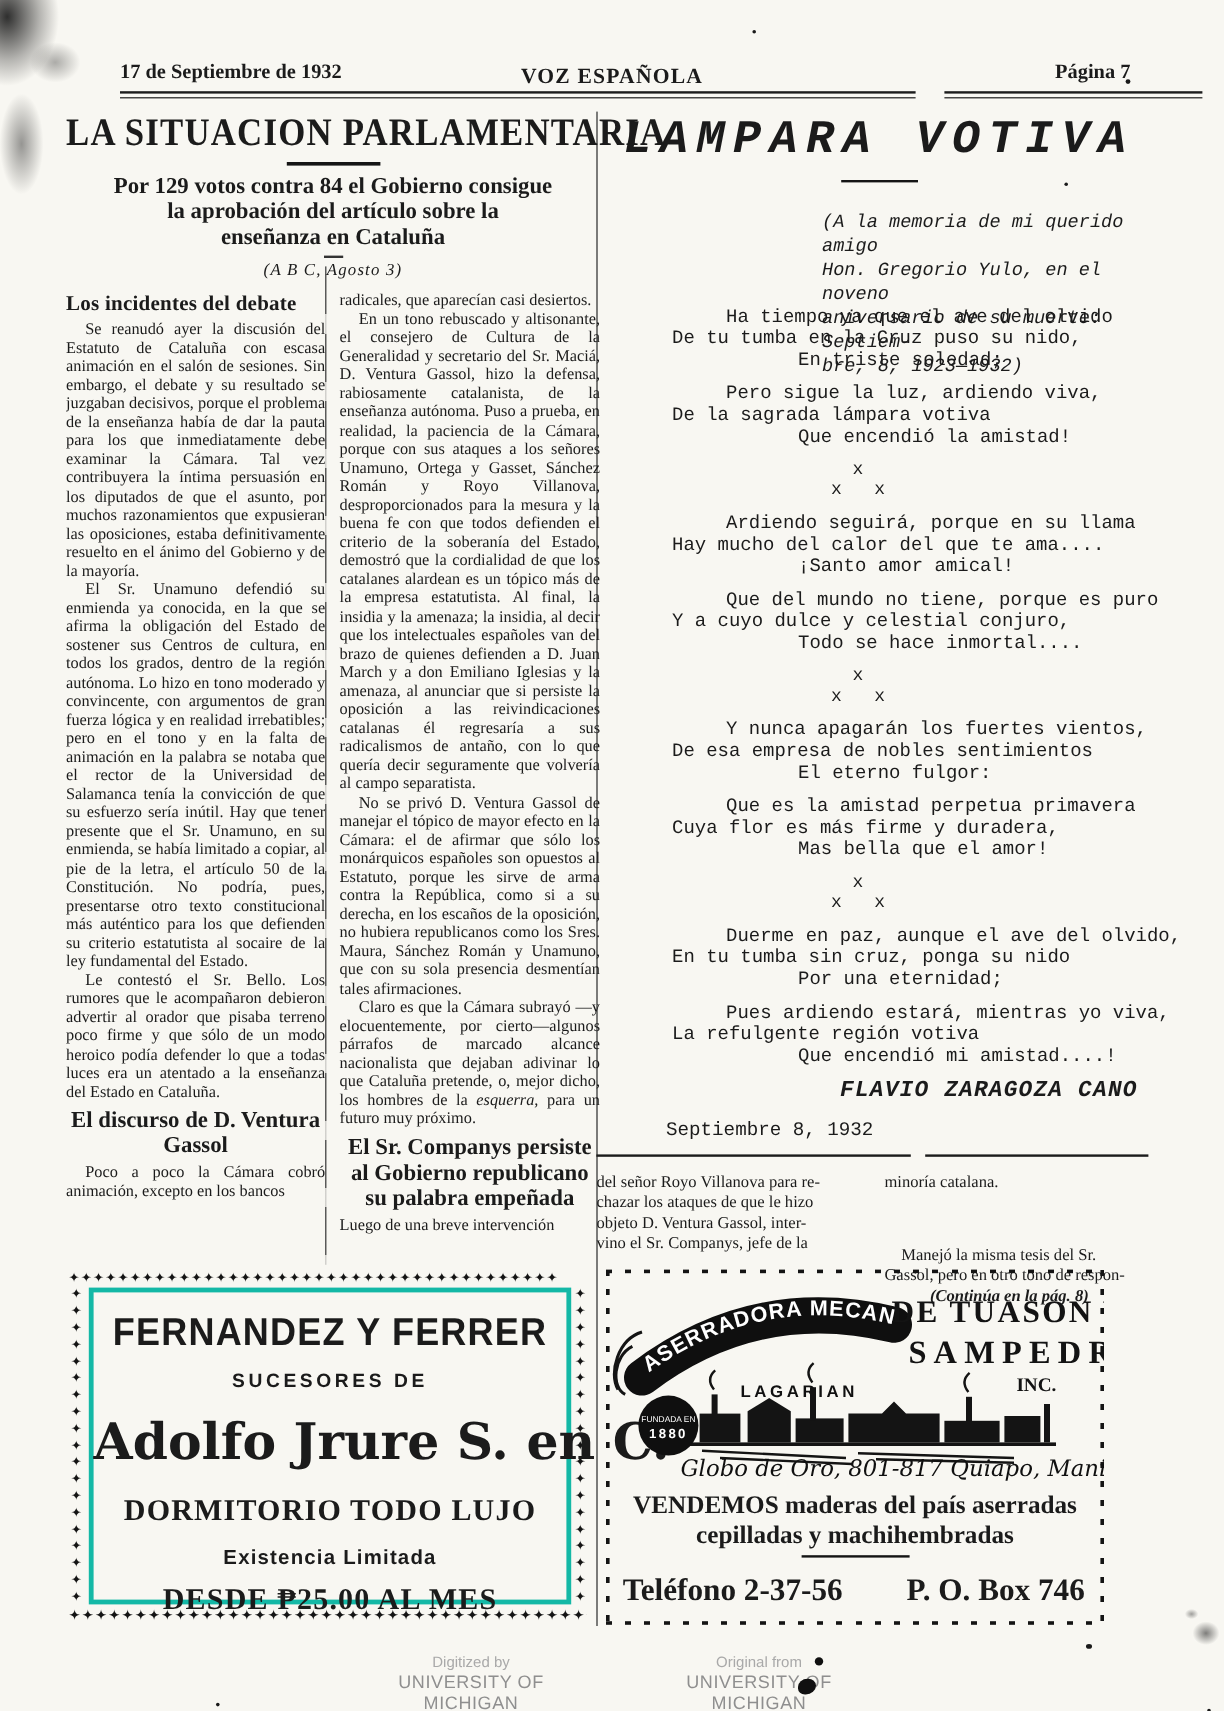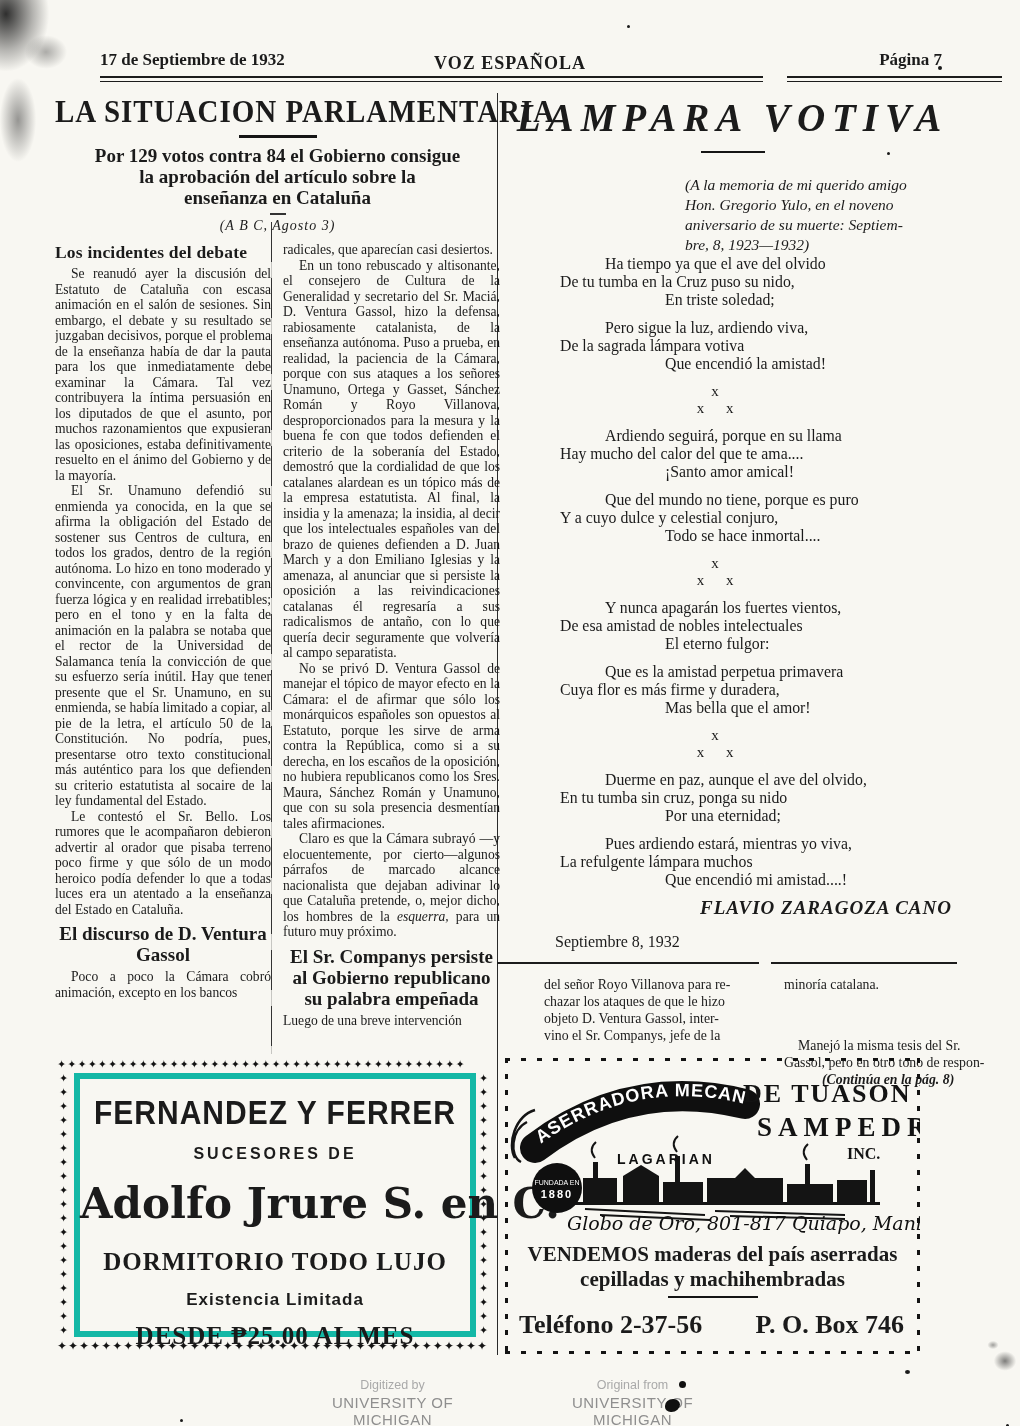--- a/index.html
+++ b/index.html
@@ -28,52 +28,52 @@
   .col{font-size:13.6px;line-height:15.5px;text-align:justify;}
   .col1{width:216px;}
   .colgap{width:12px;}
   .col2{width:217px;}
   .sec-title{font-size:17.5px;font-weight:bold;text-align:left;line-height:20px;margin-bottom:4px;letter-spacing:.2px;}
   .col p{margin:0;text-indent:16px;}
   .col p.noindent{text-indent:0;}
   .sec-title-c{font-size:19px;font-weight:bold;text-align:center;line-height:21px;margin:6px 0 4px;}
   .it{font-style:italic;}
   
-  .poem{left:505px;top:95px;width:455px;font-family:Liberation Serif, serif;}
+  .poem{left:505px;top:95px;width:455px;font-family:Liberation Mono, monospace;}
   .poem-title{text-align:center;font-size:39px;font-style:italic;font-weight:bold;letter-spacing:7px;white-space:nowrap;}
   .poem-underline{width:64px;height:2px;background:#151515;margin:11px auto 0;}
   .dedication{position:absolute;left:180px;top:80px;width:270px;font-style:italic;font-size:15.5px;line-height:20px;}
   .verses{position:absolute;left:0;top:160px;width:440px;font-size:15.8px;line-height:18px;}
   .stanza{margin-bottom:10px;}
   .vl{white-space:nowrap;}
   .vl.i1{margin-left:100px;}
   .vl.i0{margin-left:55px;}
   .vl.i2{margin-left:160px;}
   .psep{text-align:center;width:420px;line-height:17px;margin:2px 0 10px;font-size:15px;}
   .psep .b{word-spacing:18px;}
   .signature{font-style:italic;font-weight:bold;font-size:19px;letter-spacing:1px;margin:8px 0 0 195px;white-space:nowrap;}
   .poem-date{font-size:16px;margin:16px 0 0 50px;}
   .poem-rule{top:962px;height:0;border-top:2px solid #1c1c1c;}
   .poem-rule.seg1{left:497px;width:262px;}
   .poem-rule.seg2{left:771px;width:186px;}
   
   .contin{left:497px;top:976px;width:466px;display:flex;font-size:13.8px;line-height:17px;}
   .ccol1{width:228px;}
   .ccol2{width:226px;margin-left:12px;}
-  .cline{white-space:nowrap;padding-left:47px;}
+  .cline{white-space:nowrap;}
   .cline.ind{text-indent:14px;margin-top:44px;}
   .cline.cont{font-style:italic;font-weight:bold;text-indent:38px;}
   
   .adL{left:57px;top:1060px;width:432px;height:292px;}
   .orn{color:#141414;font-family:"DejaVu Sans",sans-serif;font-size:11px;overflow:hidden;position:absolute;letter-spacing:1px;}
   .orn.top{left:0;right:0;top:-2px;height:14px;white-space:nowrap;}
   .orn.bot{left:0;right:0;bottom:-2px;height:15px;white-space:nowrap;font-size:12px;}
   .orn.lft{left:-1px;top:12px;bottom:12px;width:14px;writing-mode:vertical-rl;text-orientation:upright;line-height:13px;}
   .orn.rgt{right:-1px;top:12px;bottom:12px;width:14px;writing-mode:vertical-rl;text-orientation:upright;line-height:13px;}
-  .adL-box{position:absolute;left:17px;right:13px;top:13px;bottom:15px;border:6px solid #14b8a6;text-align:center;}
+  .adL-box{position:absolute;left:17px;right:13px;top:13px;bottom:15px;border:4px solid #14b8a6;text-align:center;}
   .adL-t1{font-family:"Liberation Sans",sans-serif;font-weight:bold;font-size:30px;letter-spacing:1px;margin-top:17px;transform:scaleY(1.08);}
   .adL-t2{font-family:"Liberation Sans",sans-serif;font-weight:bold;font-size:16px;letter-spacing:3px;margin-top:15px;}
   .adL-t3{font-family:"DejaVu Serif",serif;font-weight:bold;font-size:42px;margin-top:16px;white-space:nowrap;}
   .adL-t4{font-weight:bold;font-size:25px;letter-spacing:1px;margin-top:20px;}
   .adL-t5{font-family:"Liberation Sans",sans-serif;font-weight:bold;font-size:17px;letter-spacing:1px;margin-top:14px;}
   .adL-t6{font-weight:bold;font-size:25px;letter-spacing:1px;margin-top:12px;}
   
   .adR{left:505px;top:1058px;width:415px;height:296px;}
   .dot-h{position:absolute;height:3px;background:repeating-linear-gradient(90deg,#141414 0 5px,transparent 5px 16px);left:0;right:0;}
   .dot-v{position:absolute;width:3px;background:repeating-linear-gradient(180deg,#141414 0 5px,transparent 5px 16px);top:0;bottom:0;}
@@ -179,40 +179,40 @@
       <div class="vl i1">Que del mundo no tiene, porque es puro</div>
       <div class="vl i0">Y a cuyo dulce y celestial conjuro,</div>
       <div class="vl i2">Todo se hace inmortal....</div>
     </div>
     <div class="psep">
       <div>x</div>
       <div class="b">x x</div>
     </div>
     <div class="stanza">
       <div class="vl i1">Y nunca apagarán los fuertes vientos,</div>
-      <div class="vl i0">De esa amistad de nobles intelectuales</div>
+      <div class="vl i0">De esa empresa de nobles sentimientos</div>
       <div class="vl i2">El eterno fulgor:</div>
     </div>
     <div class="stanza">
       <div class="vl i1">Que es la amistad perpetua primavera</div>
       <div class="vl i0">Cuya flor es más firme y duradera,</div>
       <div class="vl i2">Mas bella que el amor!</div>
     </div>
     <div class="psep">
       <div>x</div>
       <div class="b">x x</div>
     </div>
     <div class="stanza">
       <div class="vl i1">Duerme en paz, aunque el ave del olvido,</div>
       <div class="vl i0">En tu tumba sin cruz, ponga su nido</div>
       <div class="vl i2">Por una eternidad;</div>
     </div>
     <div class="stanza">
       <div class="vl i1">Pues ardiendo estará, mientras yo viva,</div>
-      <div class="vl i0">La refulgente lámpara muchos</div>
+      <div class="vl i0">La refulgente región votiva</div>
       <div class="vl i2">Que encendió mi amistad....!</div>
     </div>
     <div class="signature">FLAVIO ZARAGOZA CANO</div>
     <div class="poem-date">Septiembre 8, 1932</div>
   </div>
 </div>
 
 <div class="abs poem-rule seg1"></div>
 <div class="abs poem-rule seg2"></div>
 

